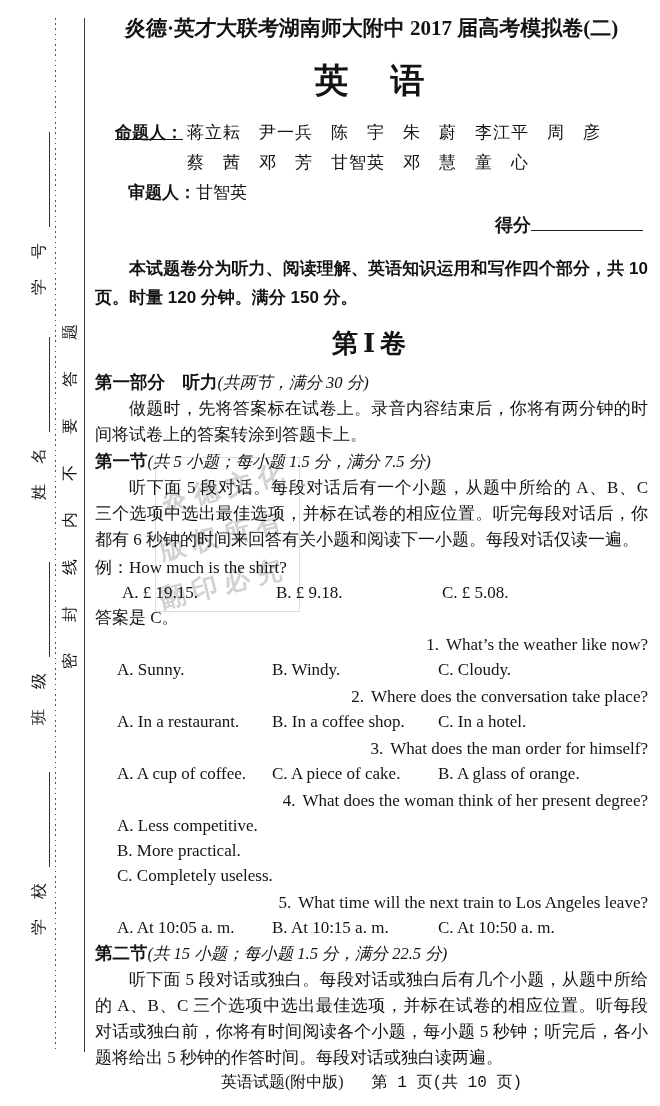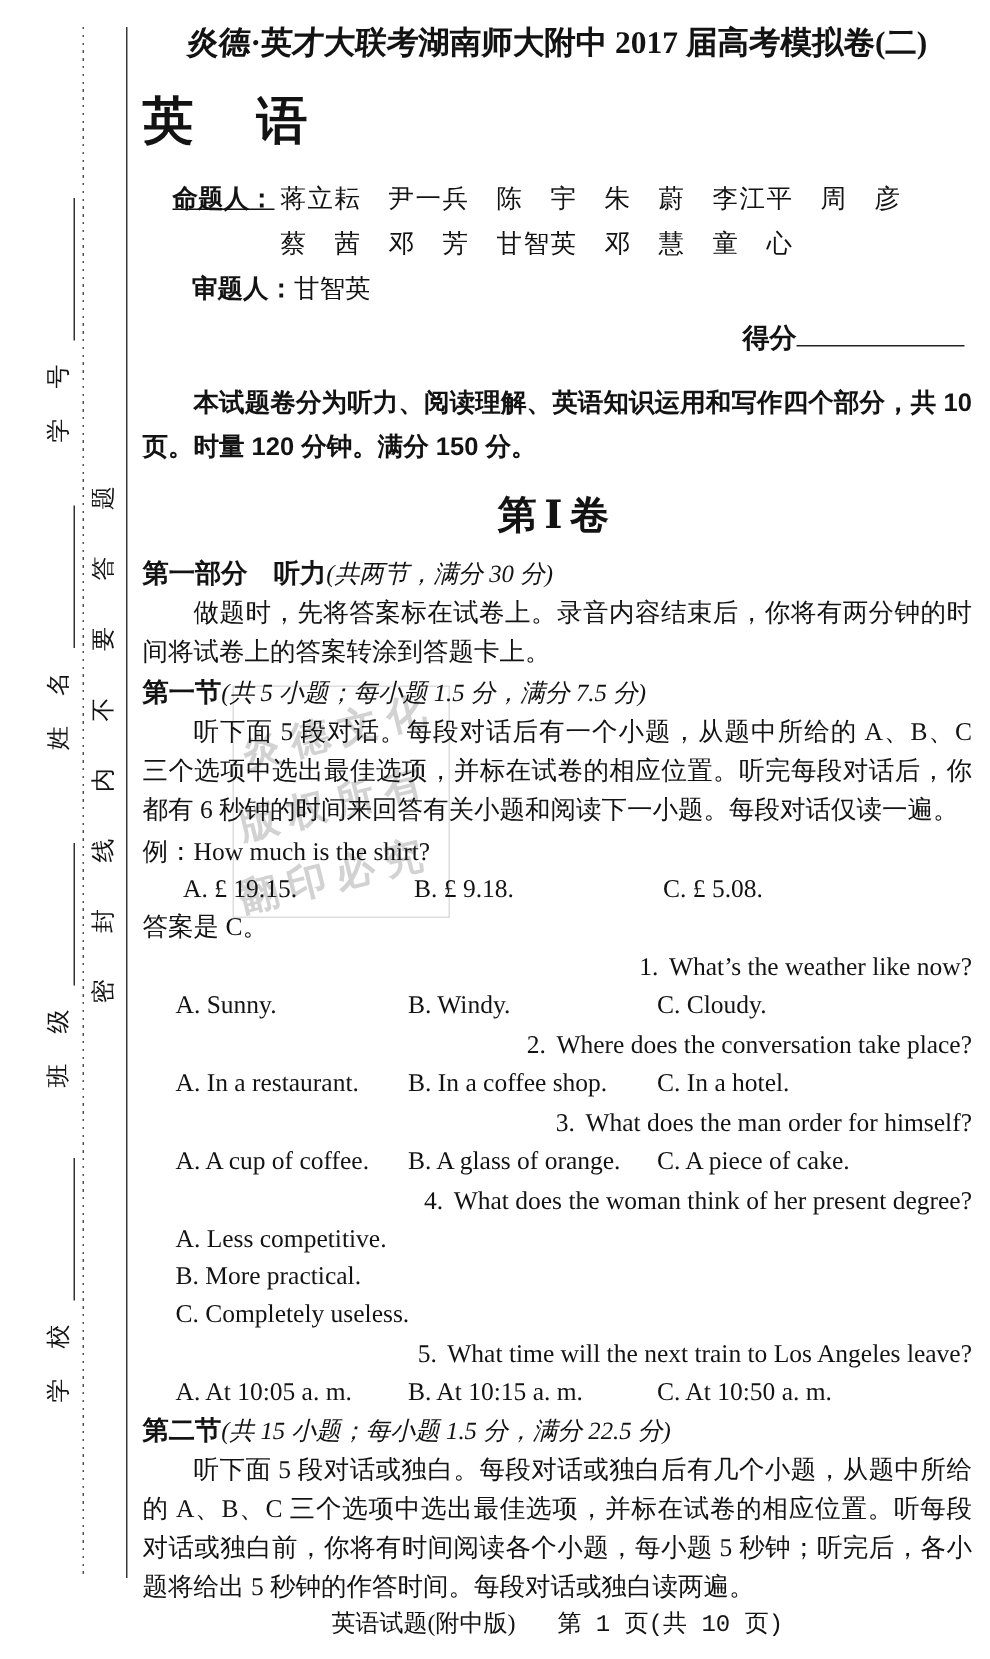--- a/index.html
+++ b/index.html
@@ -25,21 +25,21 @@
   
   .watermark{position:absolute;left:155px;top:457px;width:143px;height:153px;
     border:1px solid #ddd;z-index:0;}
   .wm-line{position:absolute;white-space:nowrap;color:#d2d2d2;font-size:26px;
     letter-spacing:7px;transform:rotate(-14deg);font-weight:bold;}
   .wm0{left:4px;top:12px;} .wm1{left:2px;top:60px;} .wm2{left:2px;top:108px;}
   
   .content{position:absolute;left:95px;top:0;width:553px;z-index:1;}
   .doc-title{margin-top:14px;text-align:center;font-size:21px;font-weight:bold;white-space:nowrap;}
   .doc-title .brand{display:inline-block;transform:skewX(-4deg);font-weight:900;}
-  .subject{margin-top:16px;font-size:34px;font-weight:bold;letter-spacing:4px;}
+  .subject{margin-top:16px;text-align:center;font-size:34px;font-weight:bold;letter-spacing:4px;}
   .sans{font-family:"Liberation Sans","DejaVu Sans",sans-serif;}
   .setters{margin-top:14px;position:relative;padding-left:92px;font-size:17px;line-height:30px;}
   .setters-label{position:absolute;left:20px;top:0;font-weight:bold;text-decoration:underline;}
   .names{letter-spacing:1px;}
   .reviewer{margin-left:33px;font-size:17px;line-height:30px;}
   .reviewer-label{font-weight:bold;}
   .score-line{margin-top:2px;margin-left:400px;font-size:18px;line-height:30px;font-weight:bold;}
   .score-blank{display:inline-block;width:112px;height:14px;border-bottom:1.4px solid #222;}
   .intro{margin-top:14px;font-size:17px;line-height:29px;text-align:justify;
     text-indent:2em;font-weight:bold;font-family:"Liberation Sans","DejaVu Sans",sans-serif;}
@@ -173,22 +173,22 @@
       <span class="opt">C. In a hotel.</span>
     </div>
   </div>
 
   <div>
     <div class="q-line">
       <span class="q-num">3.</span><span>What does the man order for himself?</span>
     </div>
     <div class="opt-row">
       <span class="opt">A. A cup of coffee.</span>
+      <span class="opt">C. A piece of cake.</span>
       <span class="opt">B. A glass of orange.</span>
-      <span class="opt">C. A piece of cake.</span>
     </div>
   </div>
 
   <div>
     <div class="q-line">
       <span class="q-num">4.</span><span>What does the woman think of her present degree?</span>
     </div>
     <div class="opt-stack">
       <span class="opt">A. Less competitive.</span>
       <span class="opt">B. More practical.</span>

